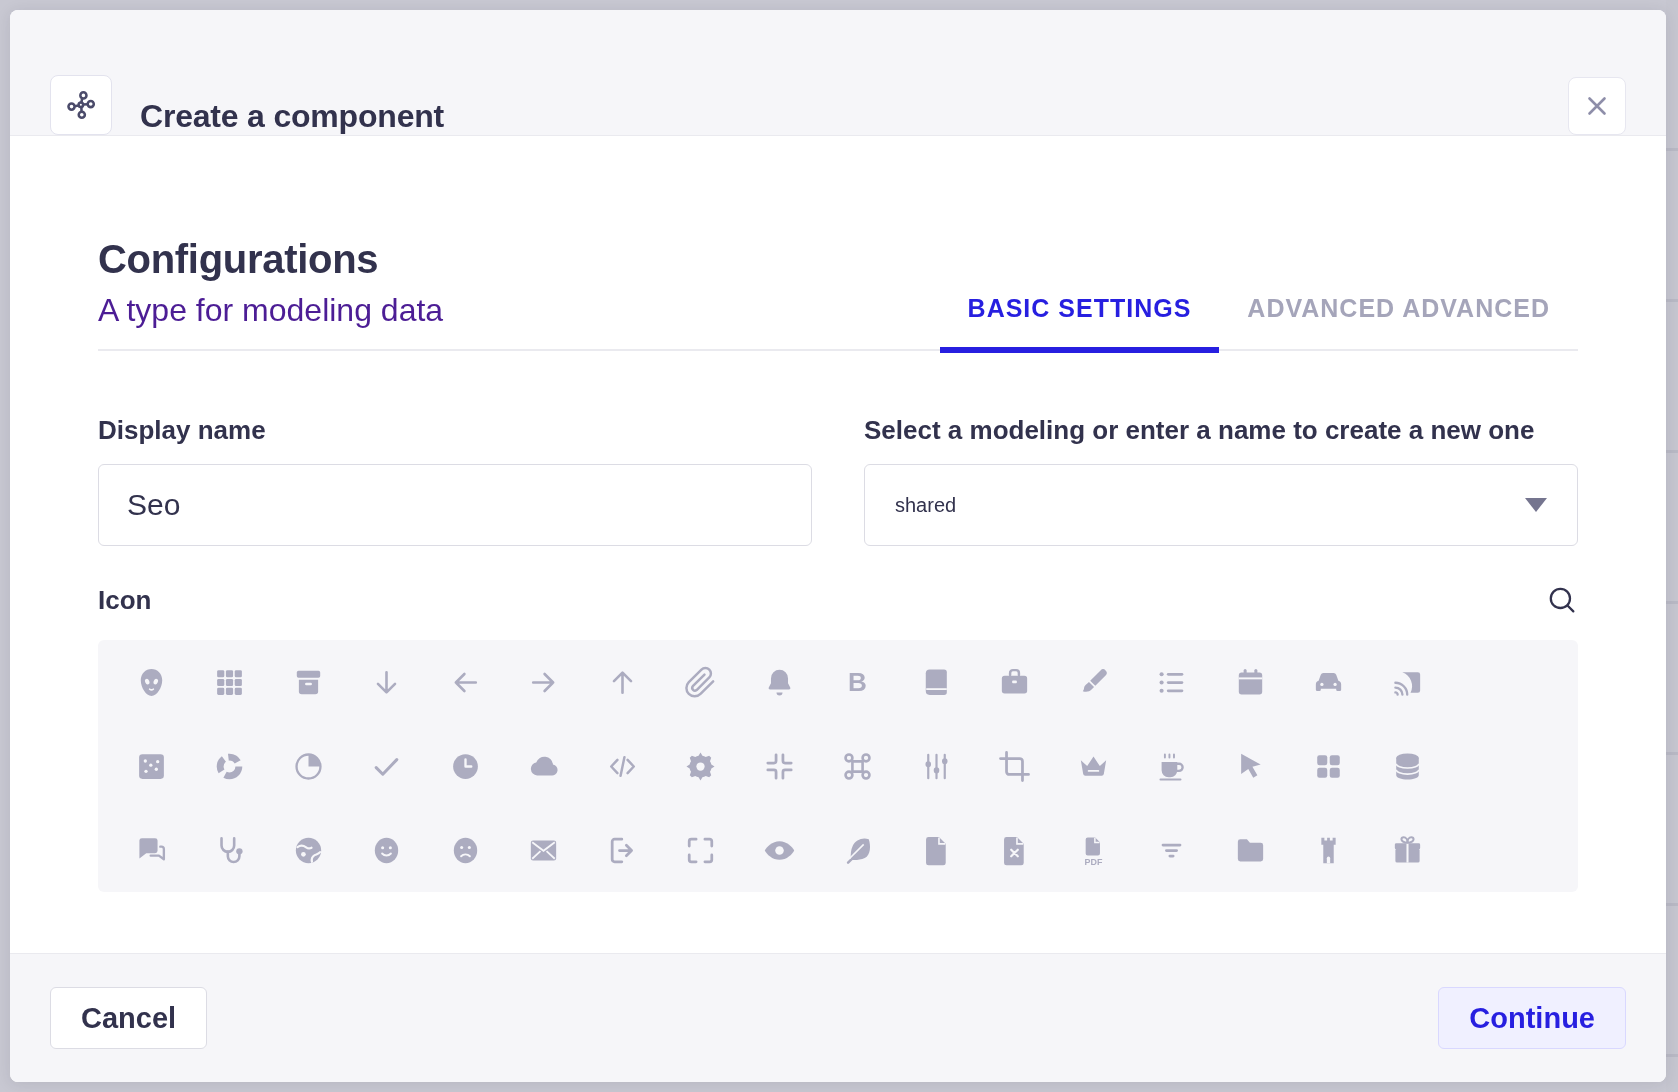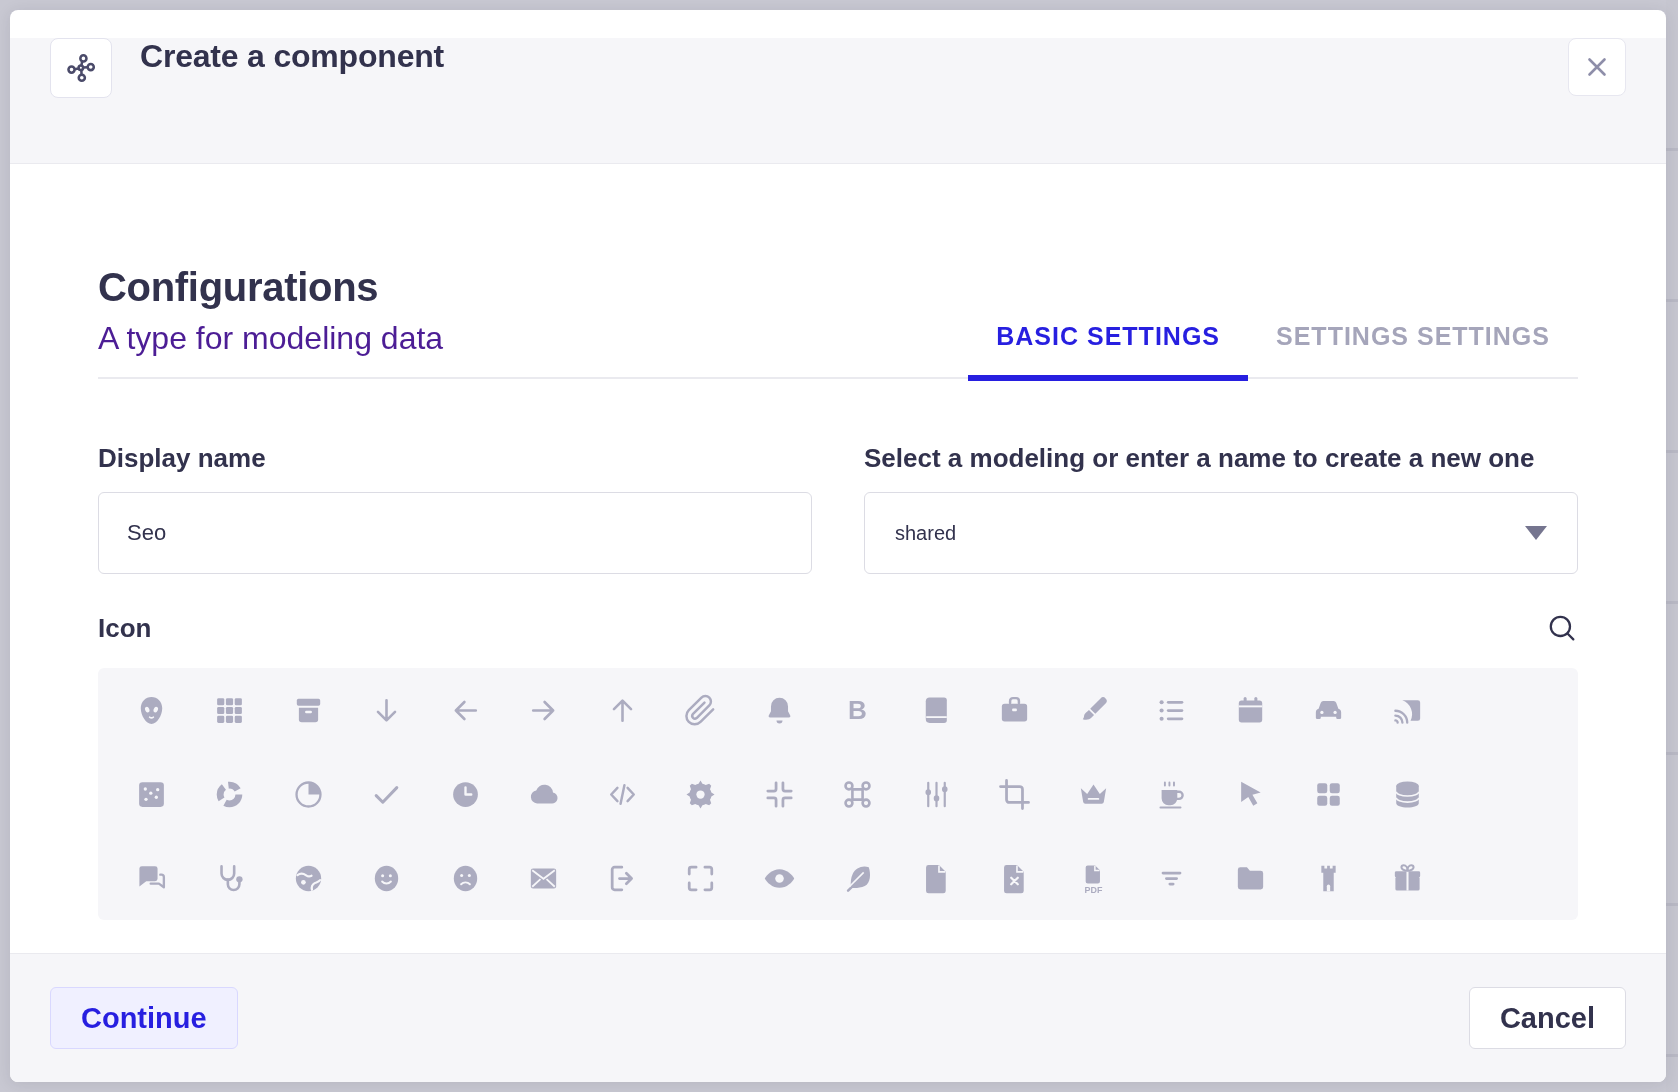--- a/index.html
+++ b/index.html
@@ -16,21 +16,21 @@
   }
   .modal{
     position:absolute;left:10px;top:10px;width:1656px;height:1072px;
     background:#ffffff;border-radius:8px;overflow:hidden;
     display:flex;flex-direction:column;
     box-shadow:0 2px 15px rgba(33,33,52,.1);
   }
   
   .modal-header{
     height:126px;flex:none;background:#f6f6f9;border-bottom:1px solid #eaeaef;
-    display:flex;align-items:flex-start;padding:0 40px;box-sizing:border-box;margin-top:28px;
+    display:flex;align-items:flex-end;padding:0 40px;box-sizing:border-box;
   }
   .header-icon-box{
     width:60px;height:58px;background:#fff;border:1px solid #e3e3ee;border-radius:8px;
     display:flex;align-items:center;justify-content:center;flex:none;
   }
   .header-icon-box svg{width:32px;height:32px;color:#4b4b6a;}
   .modal-title{font-size:32px;font-weight:700;color:#32324d;margin-left:28px;letter-spacing:-.2px;}
   .close-btn{
     margin-left:auto;width:58px;height:58px;background:#fff;border:1px solid #e7e7f0;border-radius:8px;
     display:flex;align-items:center;justify-content:center;cursor:pointer;padding:0;
@@ -55,21 +55,21 @@
   .tab.active::after{
     content:"";position:absolute;left:0;right:0;bottom:-4px;height:6px;background:#271fe0;
   }
   .tab.inactive{color:#a5a5ba;}
   
   .form-row{margin-top:64px;display:flex;gap:52px;}
   .field{flex:1;min-width:0;}
   .field-label{display:block;font-size:26px;font-weight:700;color:#32324d;margin-bottom:18px;}
   .text-input{
     width:100%;height:82px;box-sizing:border-box;border:1px solid #dcdce4;border-radius:6px;
-    padding:0 28px;font-size:22px;color:#32324d;background:#fff;outline:none;
+    padding:0 28px;font-size:30px;color:#32324d;background:#fff;outline:none;
     font-family:"Liberation Sans", sans-serif;
   }
   .select-box{
     width:100%;height:82px;box-sizing:border-box;border:1px solid #dcdce4;border-radius:6px;
     padding:0 30px;background:#fff;display:flex;align-items:center;justify-content:space-between;
     cursor:pointer;
   }
   .select-value{font-size:20px;color:#32324d;}
   .select-caret{
     width:0;height:0;border-left:11px solid transparent;border-right:11px solid transparent;
@@ -131,21 +131,21 @@
 
   <div class="modal-body">
 
     <div class="section-head">
       <div class="section-titles">
         <div class="section-heading">Configurations</div>
         <div class="section-subheading">A type for modeling data</div>
       </div>
       <div class="tabs">
         <button class="tab active">BASIC SETTINGS</button>
-        <button class="tab inactive">SETTINGS SETTINGS</button>
+        <button class="tab inactive">ADVANCED ADVANCED</button>
       </div>
     </div>
 
     <div class="form-row">
       <div class="field">
         <label class="field-label">Display name</label>
         <input class="text-input" type="text" value="Seo" style="">
       </div>
       <div class="field">
         <label class="field-label">Select a modeling or enter a name to create a new one</label>
@@ -512,17 +512,17 @@
               <path d="M12 6.8v14" stroke="#f6f6f9" stroke-width="1.5" fill="none"></path>
               <path d="M12 6.4C9.2 6.4 7.6 5 7.6 3.9c0-1 .8-1.5 1.7-1.5 1.5 0 2.7 1.7 2.7 4 0-2.3 1.2-4 2.7-4 .9 0 1.7.5 1.7 1.5 0 1.1-1.6 2.5-4.4 2.5z" fill="none" stroke="currentColor" stroke-width="1.5" stroke-linecap="round" stroke-linejoin="round"></path>
             </svg>
           </button>
         </div>
       </div>
 
   </div>
 
   <div class="modal-footer">
+    <button class="btn btn-cancel">Cancel</button>
     <button class="btn btn-continue">Continue</button>
-    <button class="btn btn-cancel">Cancel</button>
   </div>
 
 </div>
 
 </body></html>

